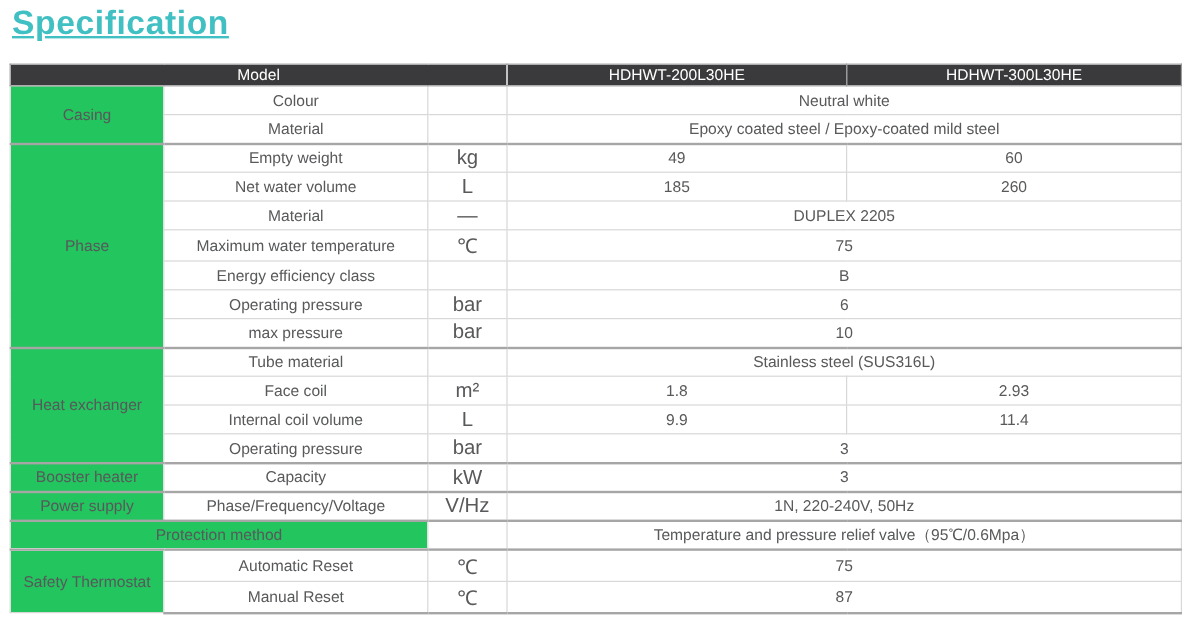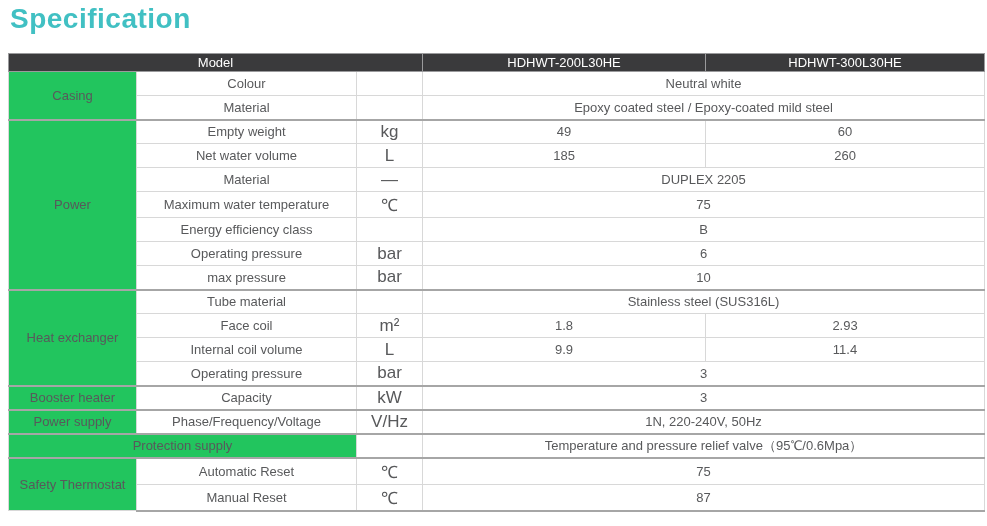--- a/index.html
+++ b/index.html
@@ -17,20 +17,21 @@
     color:var(--text);
   }
   .page-title{
     margin:0;
     padding:2px 0 0 10px;
     font-size:28px;
     font-weight:700;
     letter-spacing:0.5px;
     color:var(--teal);
     line-height:34px;
+    text-decoration:underline;
   }
   table.spec{
     border-collapse:collapse;
     table-layout:fixed;
     width:976px;
     margin:17px 0 0 8px;
     font-size:13px;
   }
   table.spec th, table.spec td{
     border:1px solid var(--row-border);
@@ -88,21 +89,21 @@
         <td class="param">Colour</td>
         <td class="unit"></td>
         <td class="val" colspan="2">Neutral white</td>
       </tr>
       <tr>
         <td class="param">Material</td>
         <td class="unit"></td>
         <td class="val" colspan="2">Epoxy coated steel / Epoxy-coated mild steel</td>
       </tr>
       <tr class="section-start">
-        <td class="cat" rowspan="7">Power</td>
+        <td class="cat" rowspan="7">Phase</td>
         <td class="param">Empty weight</td>
         <td class="unit">kg</td>
         <td class="val">49</td>
         <td class="val">60</td>
       </tr>
       <tr>
         <td class="param">Net water volume</td>
         <td class="unit">L</td>
         <td class="val">185</td>
         <td class="val">260</td>
@@ -161,21 +162,21 @@
         <td class="unit">kW</td>
         <td class="val" colspan="2">3</td>
       </tr>
       <tr class="section-start">
         <td class="cat" rowspan="1">Power supply</td>
         <td class="param">Phase/Frequency/Voltage</td>
         <td class="unit">V/Hz</td>
         <td class="val" colspan="2">1N, 220-240V, 50Hz</td>
       </tr>
       <tr class="section-start">
-        <td class="cat" colspan="2">Protection supply</td>
+        <td class="cat" colspan="2">Protection method</td>
         <td class="unit"></td>
         <td class="val" colspan="2">Temperature and pressure relief valve（95℃/0.6Mpa）</td>
       </tr>
       <tr class="section-start">
         <td class="cat" rowspan="2">Safety Thermostat</td>
         <td class="param">Automatic Reset</td>
         <td class="unit">℃</td>
         <td class="val" colspan="2">75</td>
       </tr>
       <tr>

